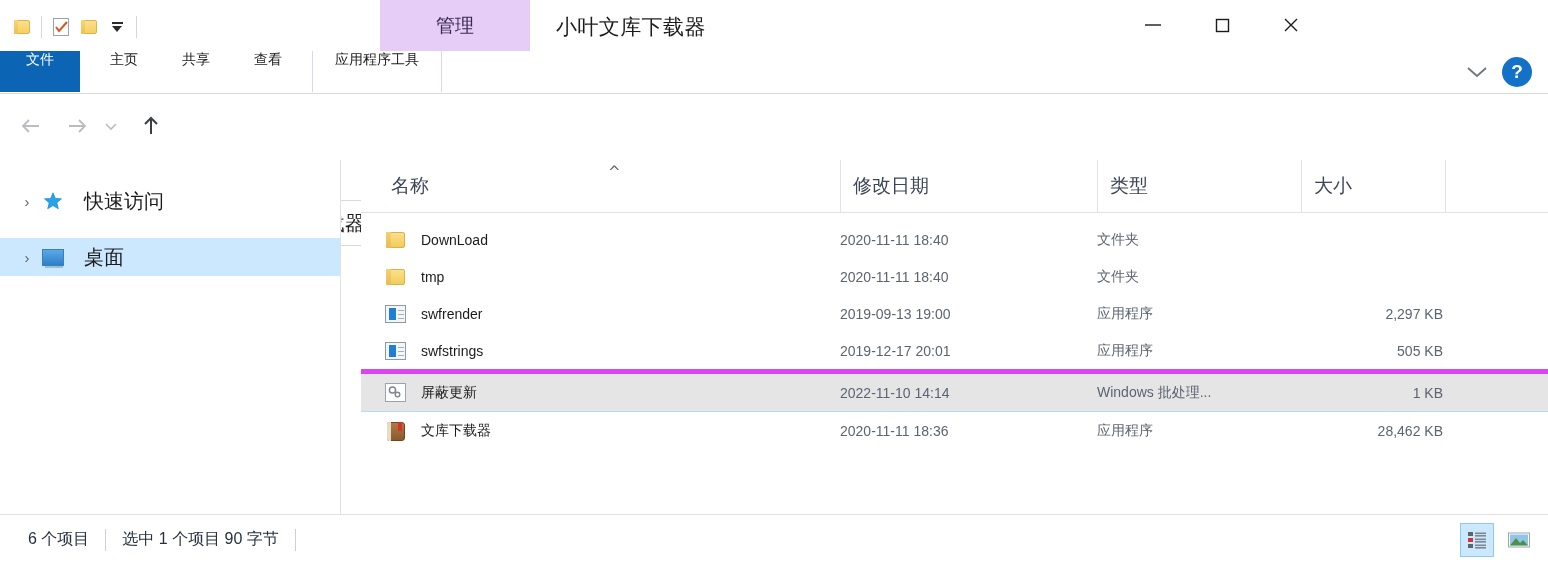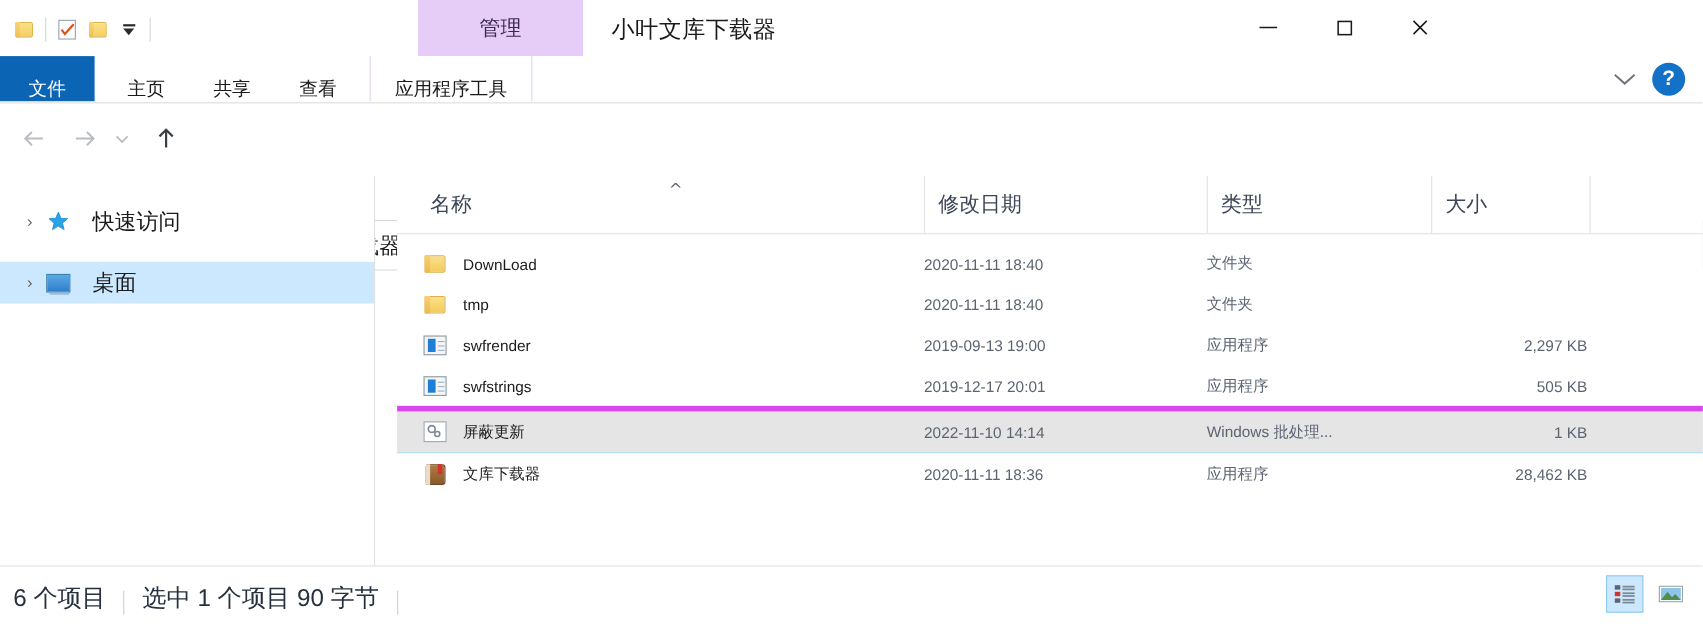--- a/index.html
+++ b/index.html
@@ -126,24 +126,24 @@
   }
   .tabs {
     position: absolute;
     left: 0; top: 0;
     display: flex;
     align-items: stretch;
     height: 41px;
   }
   .tab {
     display: flex;
-    align-items: flex-end;
+    align-items: flex-start;
     justify-content: center;
     padding: 0 22px;
-    font-size: 17px;
+    font-size: 14px;
     color: #1b1b1b;
     white-space: nowrap;
   }
   .tab.file {
     background: #0c64b4;
     color: #ffffff;
     padding: 0 26px;
     margin-right: 8px;
   }
   .tab.ctx-active {
@@ -447,24 +447,24 @@
   
   .statusbar {
     position: absolute;
     left: 0; bottom: 0;
     width: 1548px; height: 52px;
     background: #ffffff;
     border-top: 1px solid #e2e2e2;
   }
   .status-left {
     position: absolute;
-    left: 12px; top: 14px;
-    display: flex;
-    align-items: flex-end;
-    font-size: 22px;
+    left: 28px; top: 14px;
+    display: flex;
+    align-items: flex-start;
+    font-size: 16px;
     color: #26303f;
     white-space: nowrap;
   }
   .status-sep {
     width: 1px; height: 22px;
     background: #cfcfcf;
     margin: 0 16px;
   }
   .view-btns {
     position: absolute;

